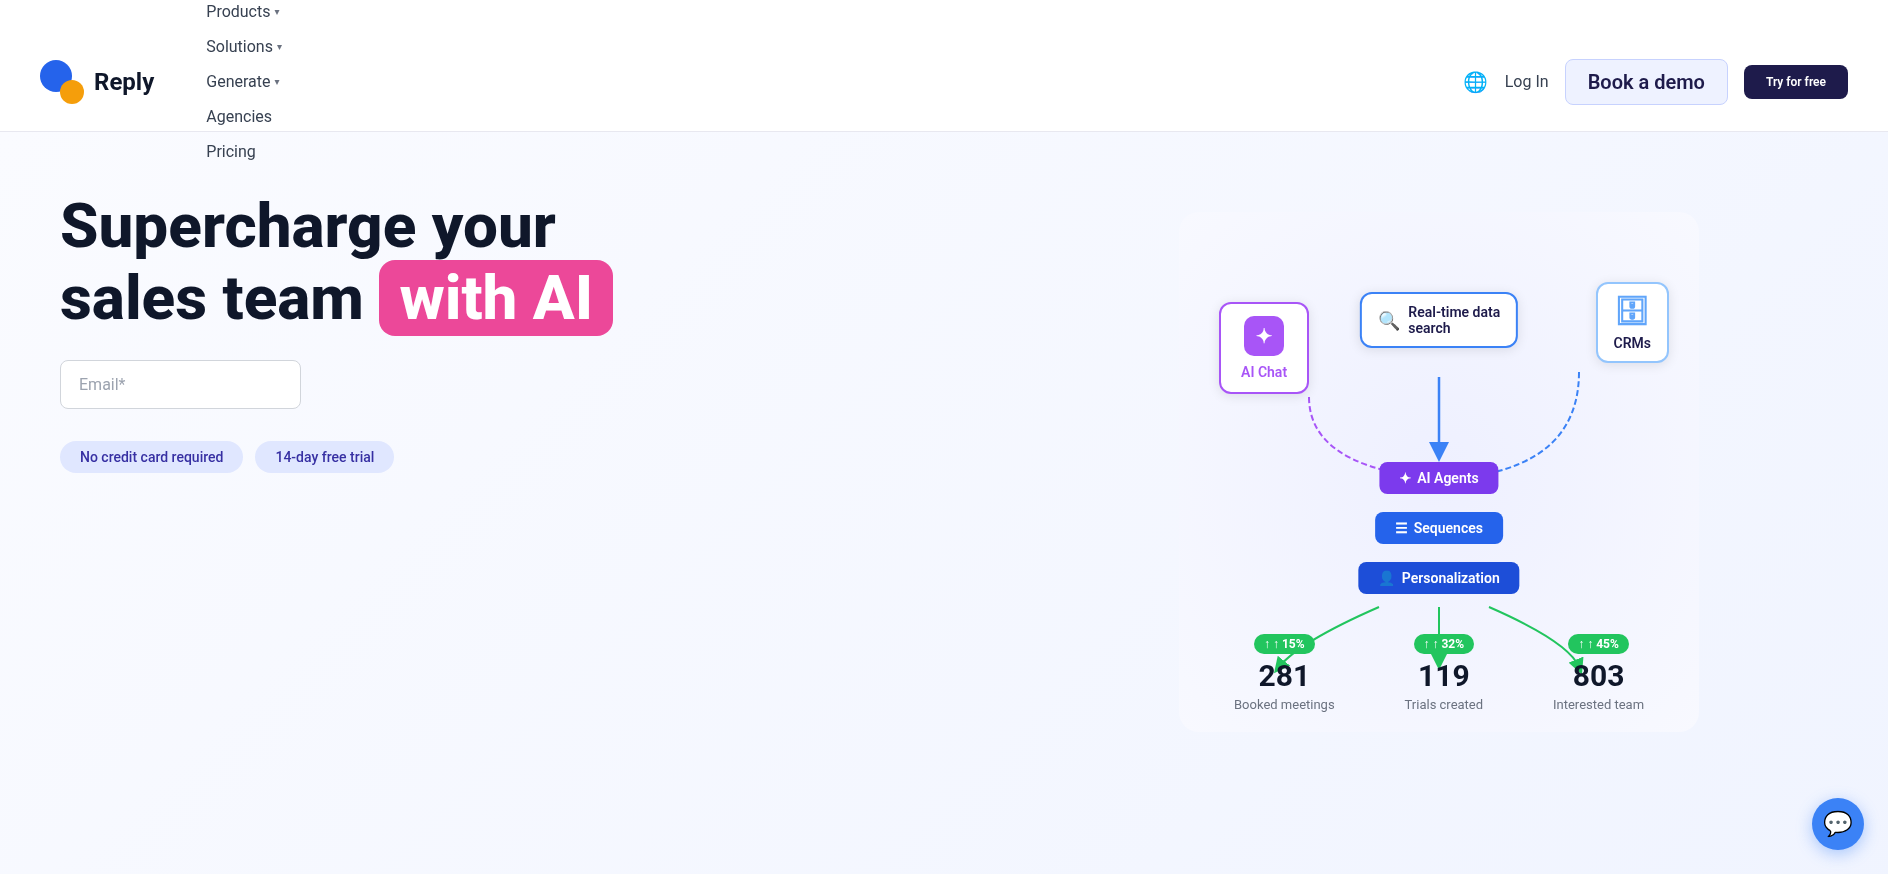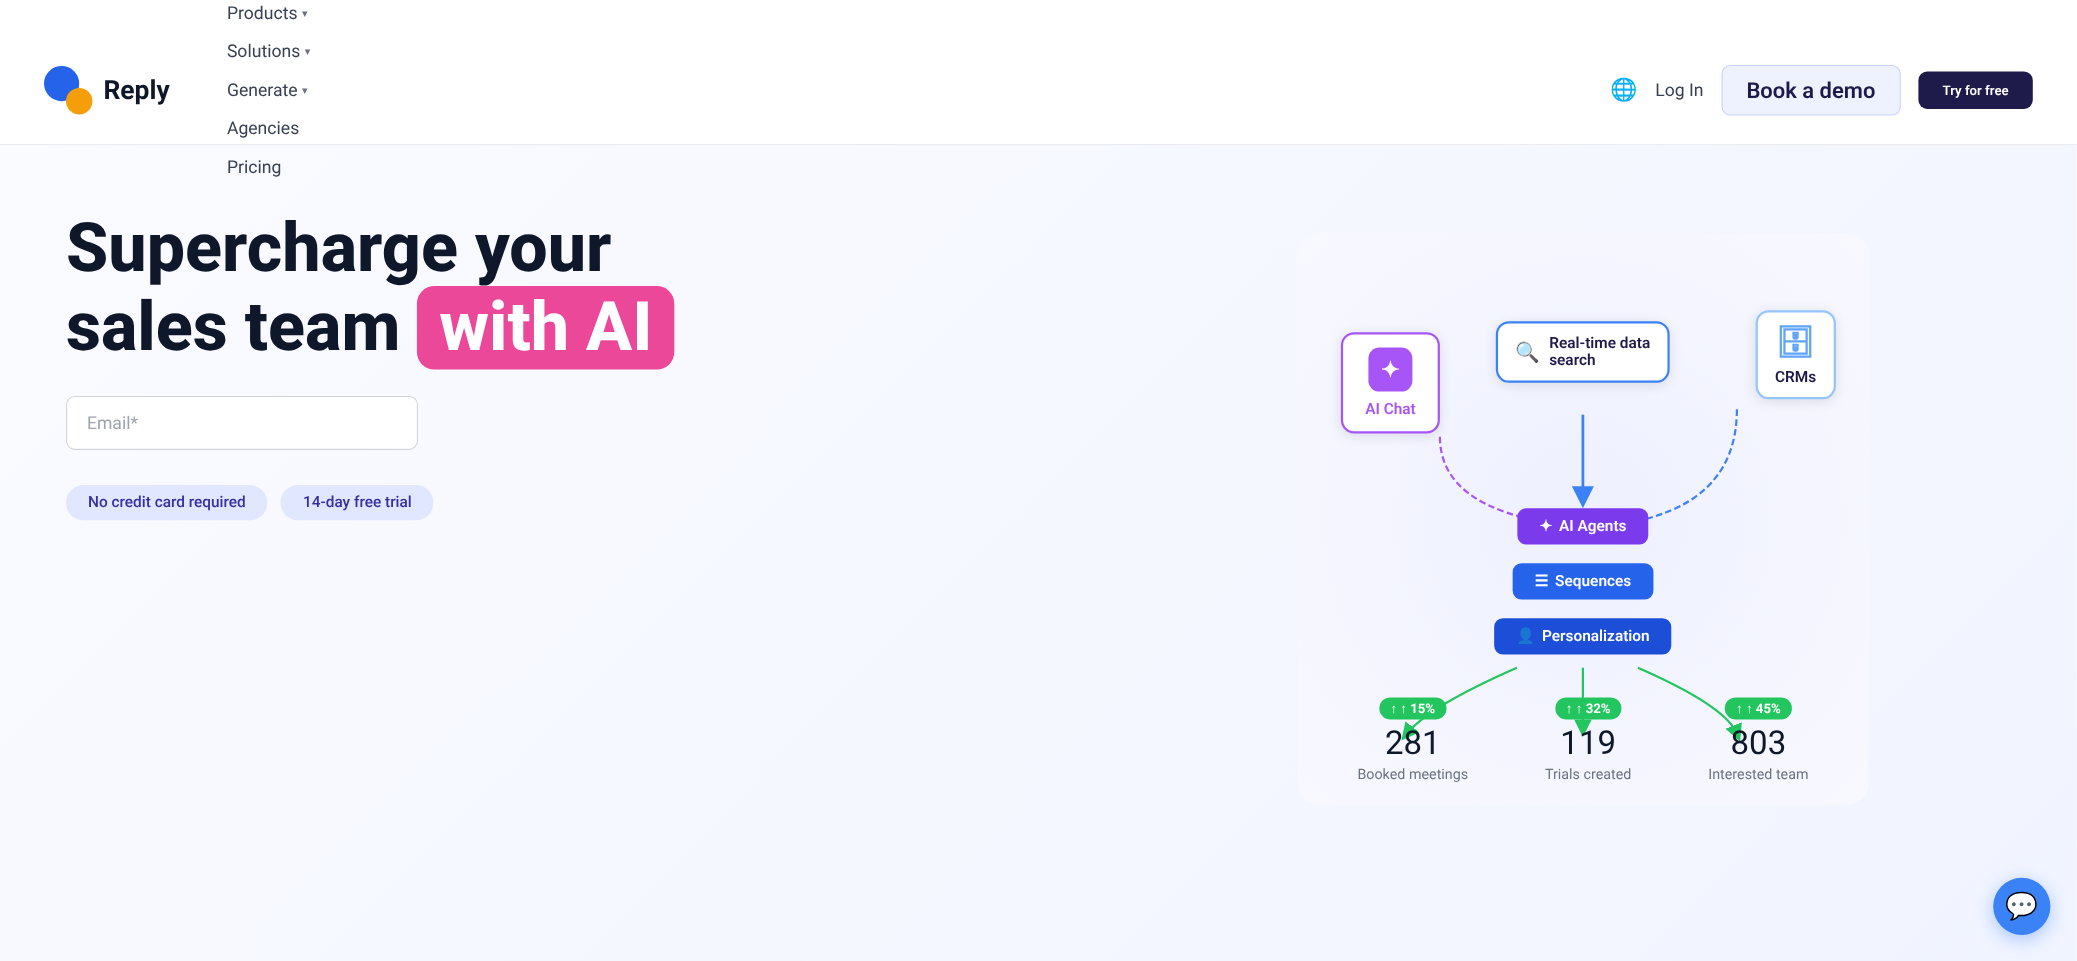--- a/index.html
+++ b/index.html
@@ -59,21 +59,21 @@
       margin-bottom: 24px;
     }
     .highlight-pill {
       display: inline-block; background: #ec4899; color: #fff;
       border-radius: 16px; padding: 4px 20px; font-size: 62px; font-weight: 800;
     }
     .hero-description {
       font-size: 18px; color: #374151; line-height: 1.6; margin-bottom: 40px;
       max-width: 580px;
     }
-    .email-form { display: flex; gap: 12px; align-items: flex-start; margin-bottom: 32px; }
+    .email-form { display: flex; gap: 12px; align-items: flex-start; margin-bottom: 32px; flex-direction: column; }
     .email-input {
       flex: 1; max-width: 320px; padding: 14px 18px;
       border: 1px solid #d1d5db; border-radius: 8px;
       font-size: 16px; color: #374151; background: #fff;
       font-family: inherit; outline: none;
     }
     .email-input::placeholder { color: #9ca3af; }
     .signup-btn {
       padding: 14px 28px; background: #1e1b4b; border: none;
       border-radius: 8px; font-size: 16px; font-weight: 700; color: #fff;
@@ -143,21 +143,21 @@
       padding: 8px 20px; font-size: 14px; font-weight: 600;
       display: flex; align-items: center; gap: 6px;
     }
 
     
     .stats-row {
       position: absolute; bottom: 20px; left: 0; right: 0;
       display: flex; justify-content: space-around; padding: 0 20px;
     }
     .stat-item { text-align: center; }
-    .stat-number { font-size: 30px; font-weight: 400; color: #0f172a; }
+    .stat-number { font-size: 30px; font-weight: 700; color: #0f172a; }
     .stat-badge {
       display: inline-flex; align-items: center; gap: 3px;
       background: #22c55e; color: #fff; border-radius: 20px;
       padding: 3px 10px; font-size: 12px; font-weight: 700; margin-bottom: 4px;
     }
     .stat-label { font-size: 13px; color: #6b7280; margin-top: 4px; }
 
     
     .diagram-svg {
       position: absolute; top: 0; left: 0; width: 100%; height: 100%;

